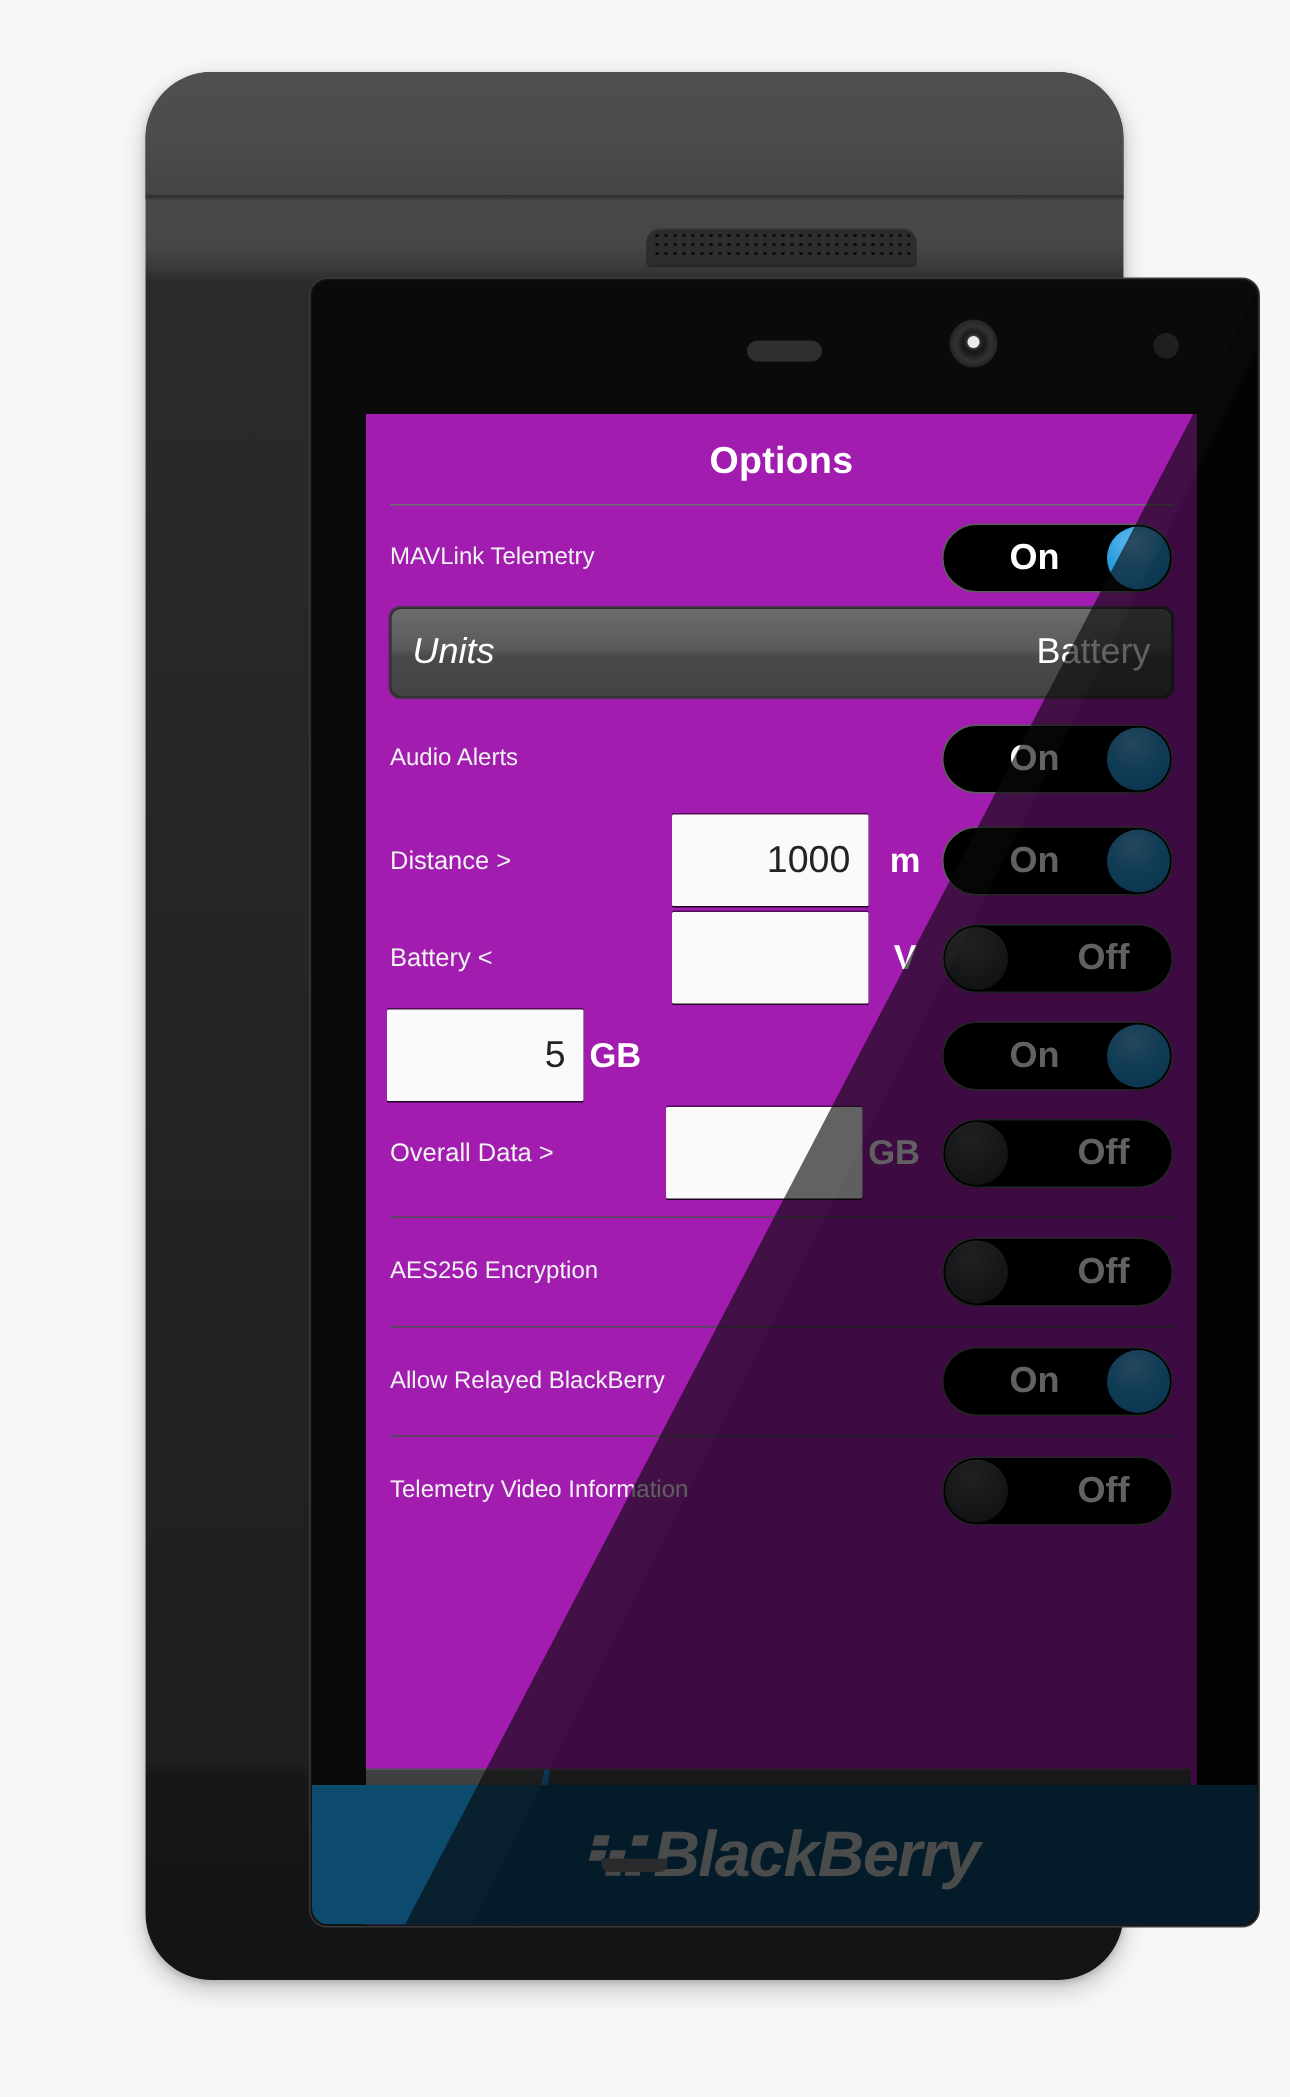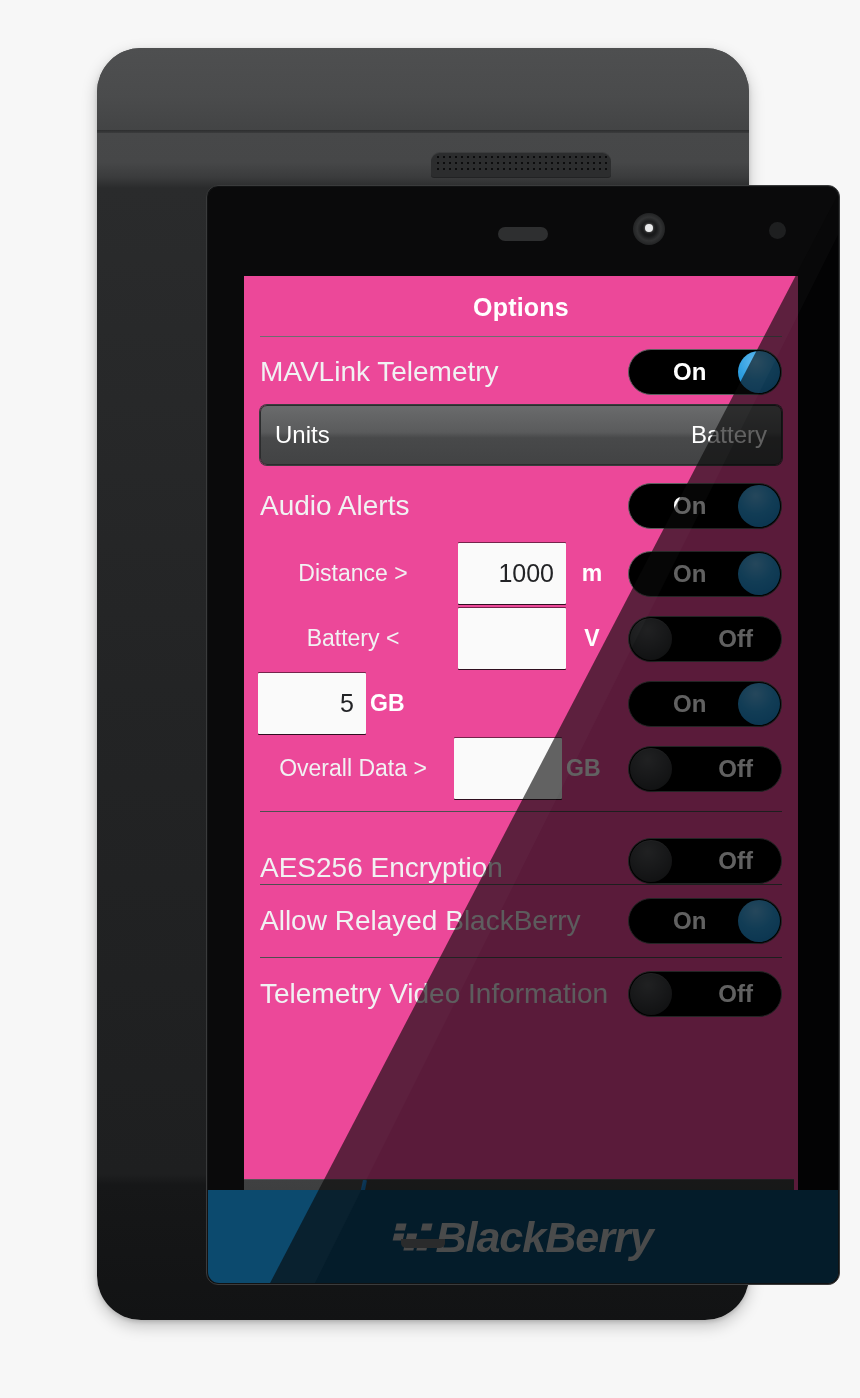--- a/index.html
+++ b/index.html
@@ -76,35 +76,35 @@
     background:#e9eaeb;box-shadow:0 0 3px rgba(255,255,255,.5);
   }
   .sensor-dot{
     position:absolute;left:561px;top:35px;width:17px;height:17px;border-radius:50%;
     background:#1e1f20;
   }
 
   
   .app{
     position:absolute;left:36px;top:89px;width:554px;bottom:0;
-    background:#ec4899;
+    background:#a21caf;
     overflow:hidden;
   }
   .app-title{
     text-align:center;color:#ffffff;font-weight:bold;font-size:25px;
     padding:17px 0 14px 0;letter-spacing:.2px;
   }
   .hr{height:1px;background:#6d6e6f;margin:0 16px;}
 
   .row{
     position:relative;display:flex;align-items:center;
     height:70px;padding:0 16px;box-sizing:border-box;
   }
   .row-label{
-    color:#f1f2f3;font-size:28px;flex:1;white-space:nowrap;
+    color:#f1f2f3;font-size:16px;flex:1;white-space:nowrap;
   }
 
   .sep{height:1px;background:#4e4f50;margin:0 16px;}
 
   
   .toggle{
     position:relative;width:154px;height:46px;border-radius:23px;
     background:#000000;border:1px solid #5e5f60;box-sizing:border-box;
     display:flex;align-items:center;flex:0 0 auto;
   }
@@ -131,34 +131,34 @@
 
   
   .units-wrap{padding:0 16px;margin-top:-2px;}
   .units{
     position:relative;height:60px;border-radius:7px;box-sizing:border-box;
     background:linear-gradient(180deg,#6a6b6c 0%,#5a5b5c 45%,#48494a 55%, #424344 100%);
     border:1px solid #2b2c2d;
     box-shadow:0 0 0 1px #3c3d3e;
     display:flex;align-items:center;padding:0 14px;
   }
-  .units .u-left{color:#ffffff;font-size:24px;flex:1;}
+  .units .u-left{color:#ffffff;font-size:24px;flex:1;font-style:italic;}
   .units .u-right{color:#ffffff;font-size:24px;}
 
   
   .alert-row{
     position:relative;display:flex;align-items:center;height:65px;
     padding:0 16px;box-sizing:border-box;
   }
   .alert-label{
-    color:#f1f2f3;font-size:23px;white-space:nowrap;
-    width:196px;text-align:center;padding-right:10px;box-sizing:border-box;
+    color:#f1f2f3;font-size:17px;white-space:nowrap;
+    width:196px;text-align:left;padding-right:10px;box-sizing:border-box;
   }
   .alert-input{
-    width:108px;height:61px;background:#fafafa;border:0;
+    width:131px;height:61px;background:#fafafa;border:0;
     color:#222326;font-size:25px;text-align:right;
     padding:0 12px 0 6px;box-sizing:border-box;
     font-family:"Liberation Sans",sans-serif;
     box-shadow:0 1px 0 rgba(0,0,0,.8), 0 -1px 0 rgba(0,0,0,.5);
     border-radius:1px;
   }
   .alert-unit{
     color:#ffffff;font-size:23px;font-weight:600;width:52px;text-align:center;
   }
   .alert-unit.pad-l{text-align:left;padding-left:4px;}
@@ -309,21 +309,21 @@
             <input class="alert-input" type="text" value="" style="">
             <div class="alert-unit pad-l">GB</div>
             <div class="toggle off">
               <span class="t-text">Off</span>
               <span class="knob"></span>
             </div>
           </div>
 
           <div class="alert-sep"></div>
 
-          <div class="row" style="height:72px;align-items:flex-end;">
+          <div class="row" style="height:72px;">
             <div class="row-label">AES256 Encryption</div>
             <div class="toggle off">
               <span class="t-text">Off</span>
               <span class="knob"></span>
             </div>
           </div>
 
           <div class="sep"></div>
 
           <div class="row" style="height:72px;">

